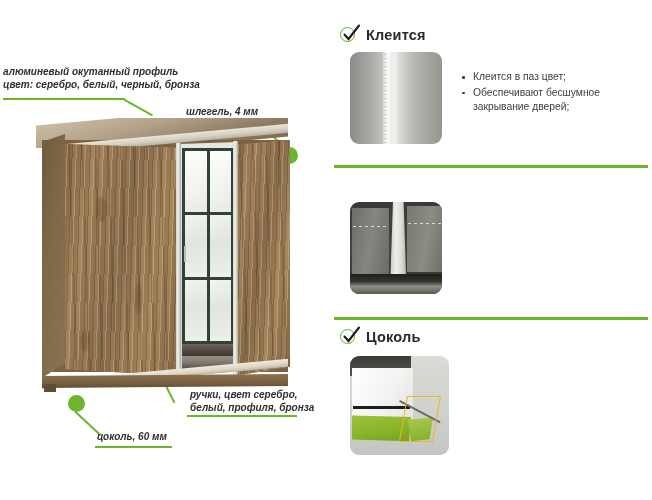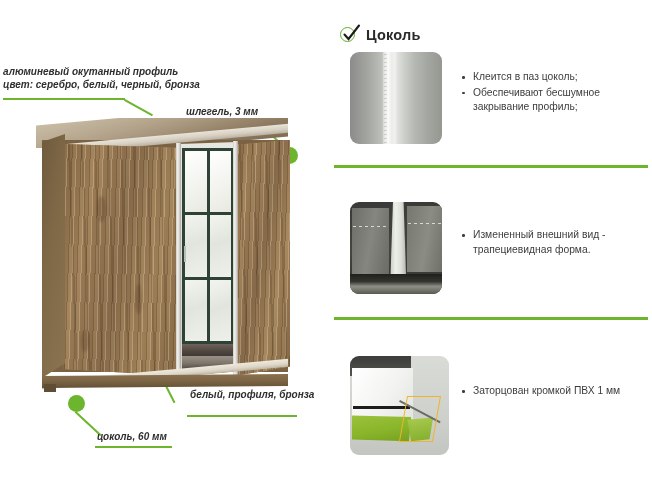--- a/index.html
+++ b/index.html
@@ -398,29 +398,30 @@
 
     <div class="anno" style="left:3px; top:66px;">
       <div>алюминевый окутанный профиль</div>
       <div>цвет: серебро, белый, черный, бронза</div>
     </div>
     <div class="rule" style="left:3px; top:98px; width:122px;"></div>
     <div class="lead" style="left:125px; top:99px; width:32px; height:2px; transform:rotate(29deg);"></div>
     <div class="dot" style="left:120px; top:131px;"></div>
 
     <div class="anno" style="left:186px; top:106px;">
-      <div>шлегель, 3 мм</div>
+      <div>шлегель, 4 мм</div>
     </div>
     <div class="rule" style="left:184px; top:121px; width:76px;"></div>
     <div class="lead" style="left:259px; top:122px; width:42px; height:2px; transform:rotate(43deg);"></div>
     <div class="dot" style="left:281px; top:147px;"></div>
 
     <div class="dot" style="left:152px; top:356px;"></div>
     <div class="lead" style="left:160px; top:372px; width:34px; height:2px; transform:rotate(63deg);"></div>
     <div class="anno" style="left:190px; top:389px;">
+      <div>ручки, цвет серебро,</div>
       <div>белый, профиля, бронза</div>
     </div>
     <div class="rule" style="left:187px; top:415px; width:110px;"></div>
 
     <div class="dot" style="left:68px; top:395px;"></div>
     <div class="lead" style="left:76px; top:411px; width:35px; height:2px; transform:rotate(43deg);"></div>
     <div class="anno" style="left:97px; top:431px;">
       <div>цоколь, 60 мм</div>
     </div>
     <div class="rule" style="left:95px; top:446px; width:77px;"></div>
@@ -468,61 +469,66 @@
   <div class="right-pane">
 
     <div class="panel panel-1">
       <div class="panel-head">
         <span class="check">
           <span class="ring"></span>
           <svg width="22" height="22" viewBox="0 0 22 22">
               <path d="M3.5 10.5 L7.5 15 L18 1.5" fill="none" stroke="#1d1d1b" stroke-width="2.1" stroke-linecap="round"></path>
             </svg>
         </span>
-        <span class="panel-title">Цоколь</span>
+        <span class="panel-title">Клеится</span>
       </div>
       <div class="thumb">
         <div class="th-shlegel">
             <div class="brush"></div>
           </div>
       </div>
       <ul class="bullets" style="top:48px;">
-        <li>Клеится в паз цоколь;</li>
-        <li>Обеспечивают бесшумное закрывание профиль;</li>
+        <li>Клеится в паз цвет;</li>
+        <li>Обеспечивают бесшумное закрывание дверей;</li>
       </ul>
       <div class="divider" style="top:143px;"></div>
     </div>
 
     <div class="panel panel-2">
       <div class="thumb">
         <div class="th-handle">
           <div class="dpanelL"></div>
           <div class="dpanelR"></div>
           <div class="hbar"></div>
           <div class="dash" style="left:3%; top:26%; width:38%;"></div>
           <div class="dash" style="left:63%; top:23%; width:36%;"></div>
           <div class="rail"></div>
         </div>
       </div>
-      <ul class="bullets" style="top:56px;">
-        <li>Измененный внешний вид - трапециевидная форма.</li>
-      </ul>
       <div class="divider" style="top:145px;"></div>
     </div>
 
     <div class="panel panel-3">
+      <div class="panel-head">
+        <span class="check">
+          <span class="ring"></span>
+          <svg width="22" height="22" viewBox="0 0 22 22">
+              <path d="M3.5 10.5 L7.5 15 L18 1.5" fill="none" stroke="#1d1d1b" stroke-width="2.1" stroke-linecap="round"></path>
+            </svg>
+        </span>
+        <span class="panel-title">Цоколь</span>
+      </div>
       <div class="thumb" style="top:32px; width:99px; height:99px;">
         <div class="th-cokol">
           <div class="darkTop"></div>
           <div class="cabinet"></div>
           <div class="slot"></div>
           <div class="green"></div>
           <div class="greenStrip"></div>
           <div class="needle"></div>
           <div class="outline"></div>
         </div>
       </div>
       <ul class="bullets" style="top:60px;">
-        <li>Заторцован кромкой ПВХ 1 мм</li>
       </ul>
     </div>
   </div>
 </div>
 
 </body></html>

